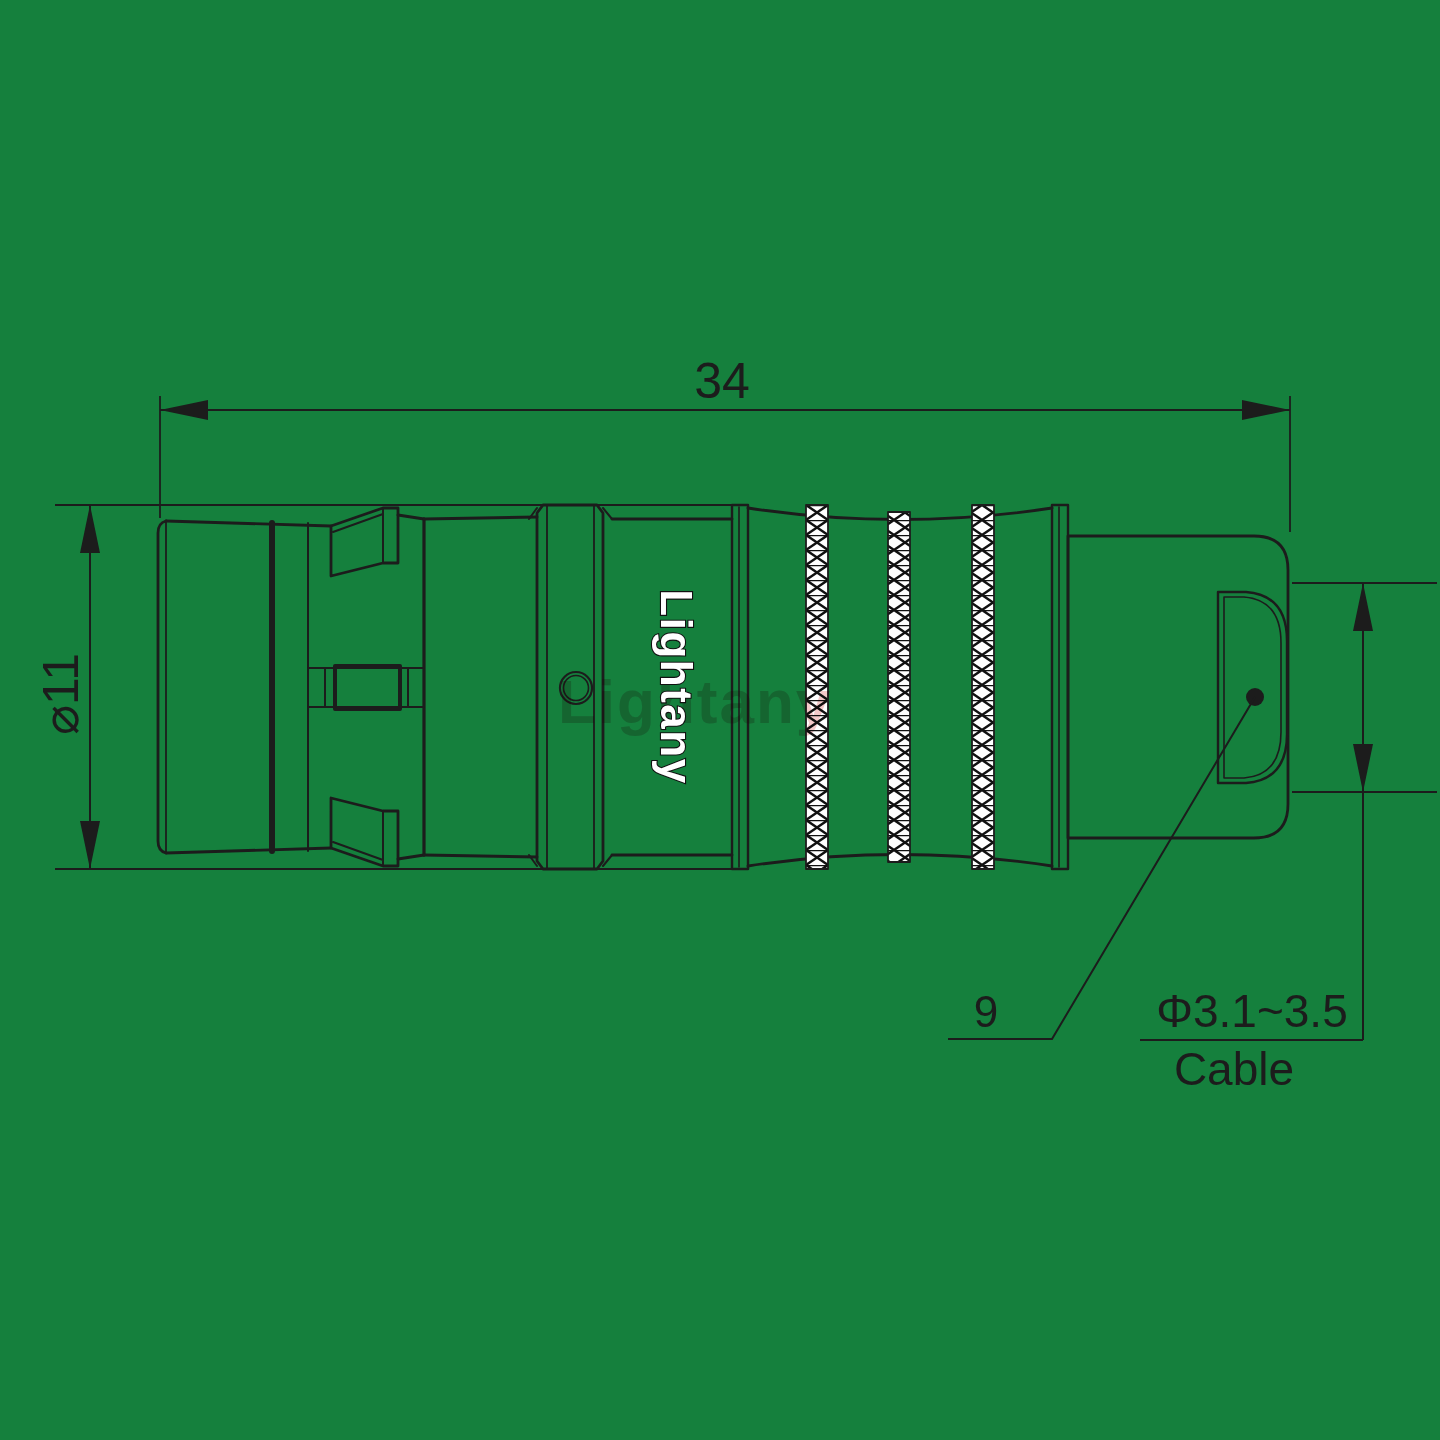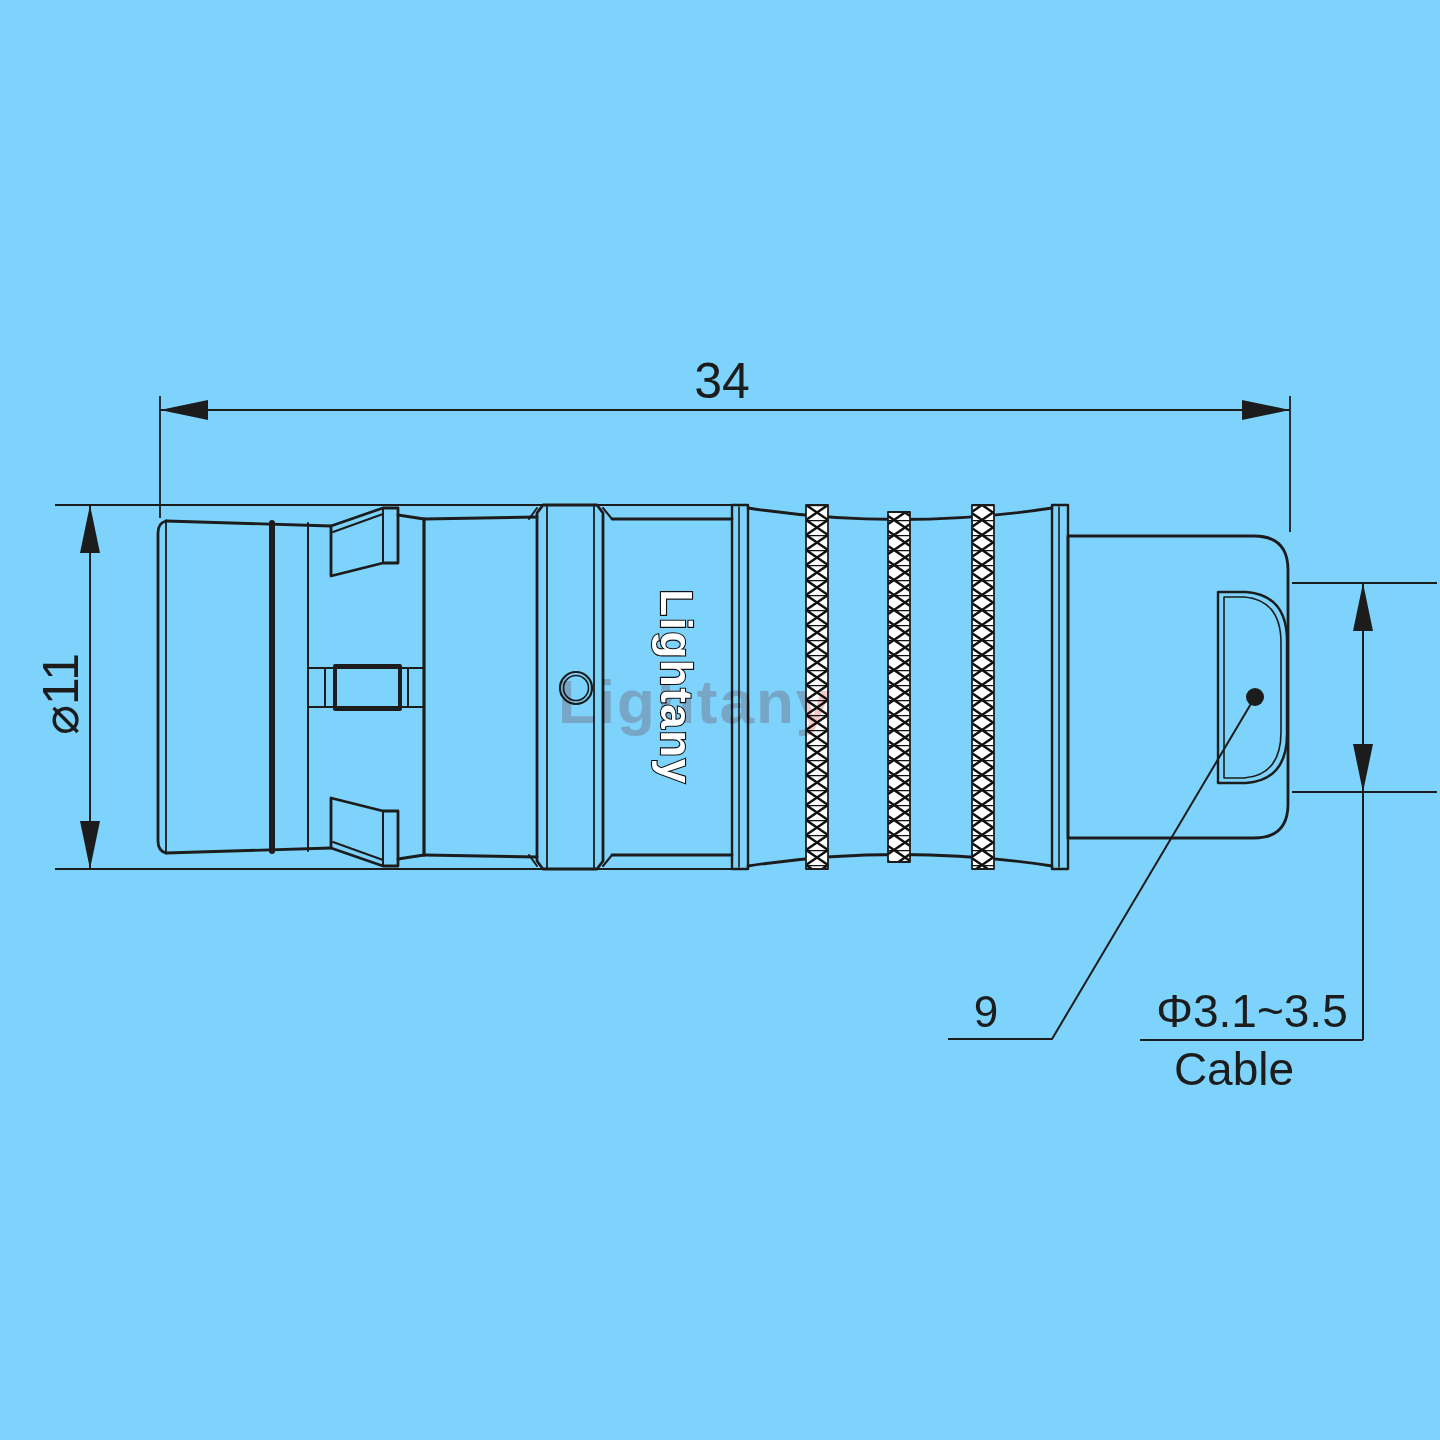--- a/index.html
+++ b/index.html
@@ -1,19 +1,19 @@
 <!DOCTYPE html>
 <html><head>
 <meta charset="utf-8">
 <style>
   html,body{margin:0;padding:0;background:#ffffff;}
   .canvas{
     position:relative;
     width:1440px;height:1440px;
-    background:#7dd3fc;
+    background:#15803d;
     overflow:hidden;
     font-family:"Liberation Sans", sans-serif;
   }
   svg{display:block;}
   text{font-family:"Liberation Sans", sans-serif;}
   .dim-text{fill:#1c1c1c;}
   .watermark{mix-blend-mode:multiply;opacity:.9;font-weight:bold;letter-spacing:2px;}
   .brand-vertical{font-weight:bold;letter-spacing:1.5px;paint-order:stroke fill;}
 </style>
 </head>

